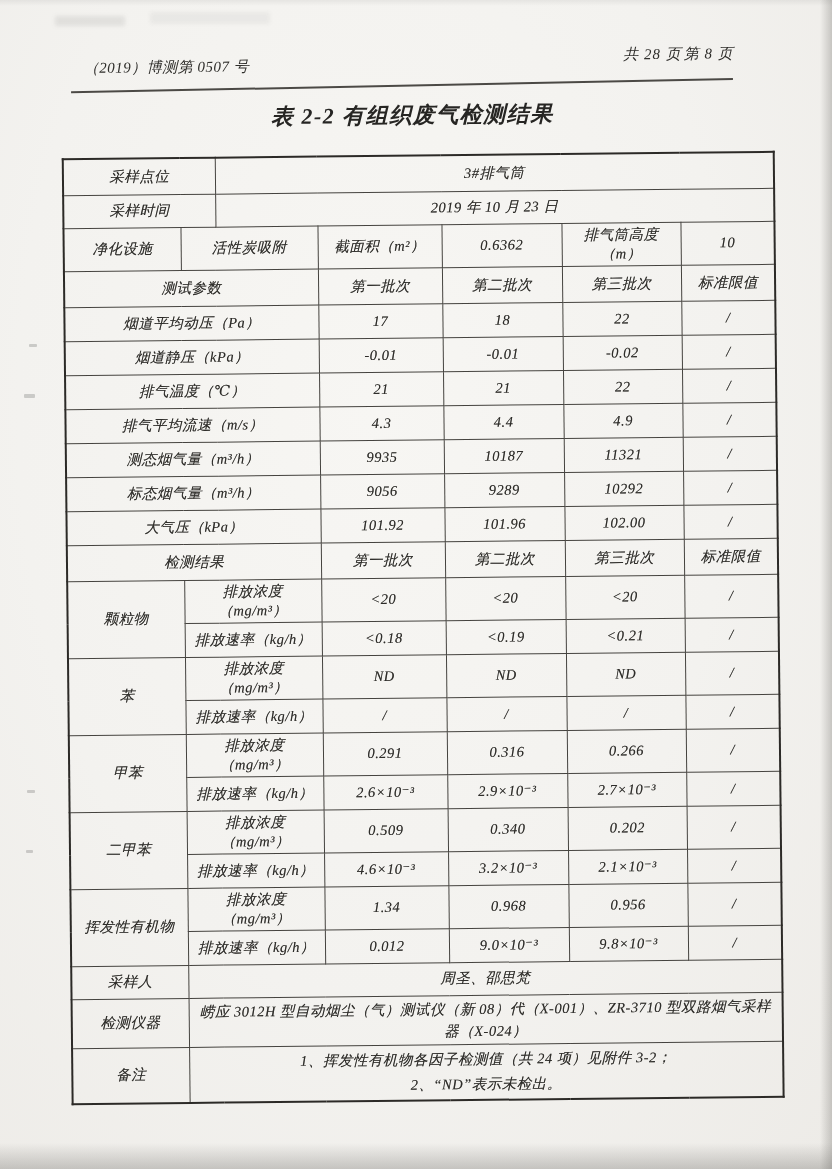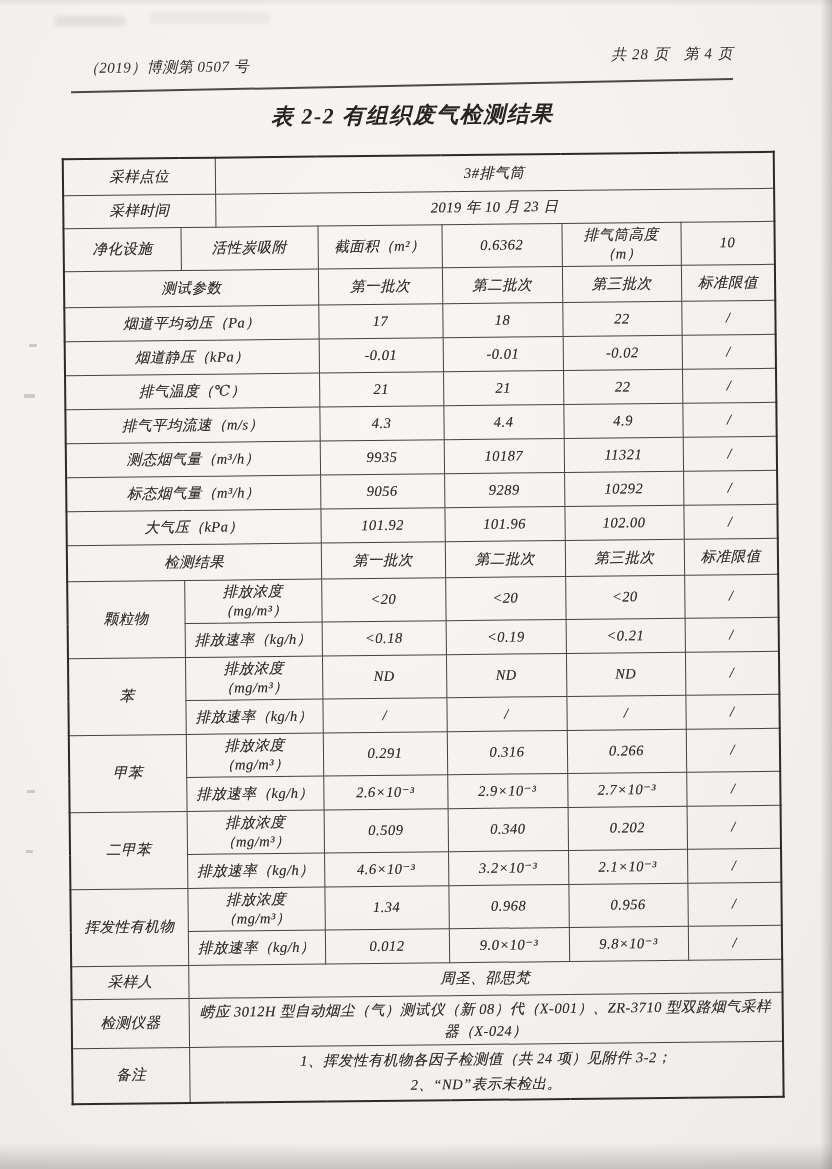--- a/index.html
+++ b/index.html
@@ -26,21 +26,21 @@
   .g2{left:150px;top:12px;width:120px;height:12px;opacity:.6;}
   .mark{position:absolute;background:rgba(60,60,60,0.22);filter:blur(0.6px);border-radius:1px;}
   .m1{left:29px;top:344px;width:8px;height:3px;}
   .m2{left:24px;top:394px;width:11px;height:4px;}
   .m3{left:27px;top:790px;width:8px;height:3px;}
   .m4{left:26px;top:850px;width:7px;height:3px;}
 
   .content{position:absolute;inset:0;transform:rotate(-0.6deg);transform-origin:45% 40%;}
   .doc-number{position:absolute;left:88px;top:56px;font-size:15px;letter-spacing:0.5px;}
   .page-info{position:absolute;right:94px;top:48px;font-size:15px;letter-spacing:1px;}
-  .page-info span{margin-left:14px;}
+  .page-info span{margin-left:2px;}
   .header-rule{position:absolute;left:75px;top:85px;width:662px;height:2px;background:#4b4945;
     transform:rotate(-0.55deg);}
   .doc-title{position:absolute;left:0;top:101px;width:832px;margin:0;text-align:center;
     font-size:22px;font-weight:bold;letter-spacing:1.5px;color:#262523;}
 
   table.report{
     position:absolute;left:65px;top:155px;width:711px;
     border-collapse:collapse;table-layout:fixed;
     border:2px solid #2c2a27;
     font-size:14.5px;
@@ -72,21 +72,21 @@
   <div class="ghost g1"></div>
   <div class="ghost g2"></div>
   <div class="mark m1"></div>
   <div class="mark m2"></div>
   <div class="mark m3"></div>
   <div class="mark m4"></div>
 
   <div class="content">
 
     <div class="doc-number">（2019）博测第 0507 号</div>
-    <div class="page-info"><span>共 28 页</span><span>第 4 页</span></div>
+    <div class="page-info"><span>共 28 页</span><span>第 8 页</span></div>
     <div class="header-rule"></div>
     <h1 class="doc-title">表 2-2  有组织废气检测结果</h1>
 
     <table class="report">
       <colgroup>
         <col style="width:117px">
           <col style="width:35px">
           <col style="width:102px">
         <col style="width:124px">
           <col style="width:120px">

